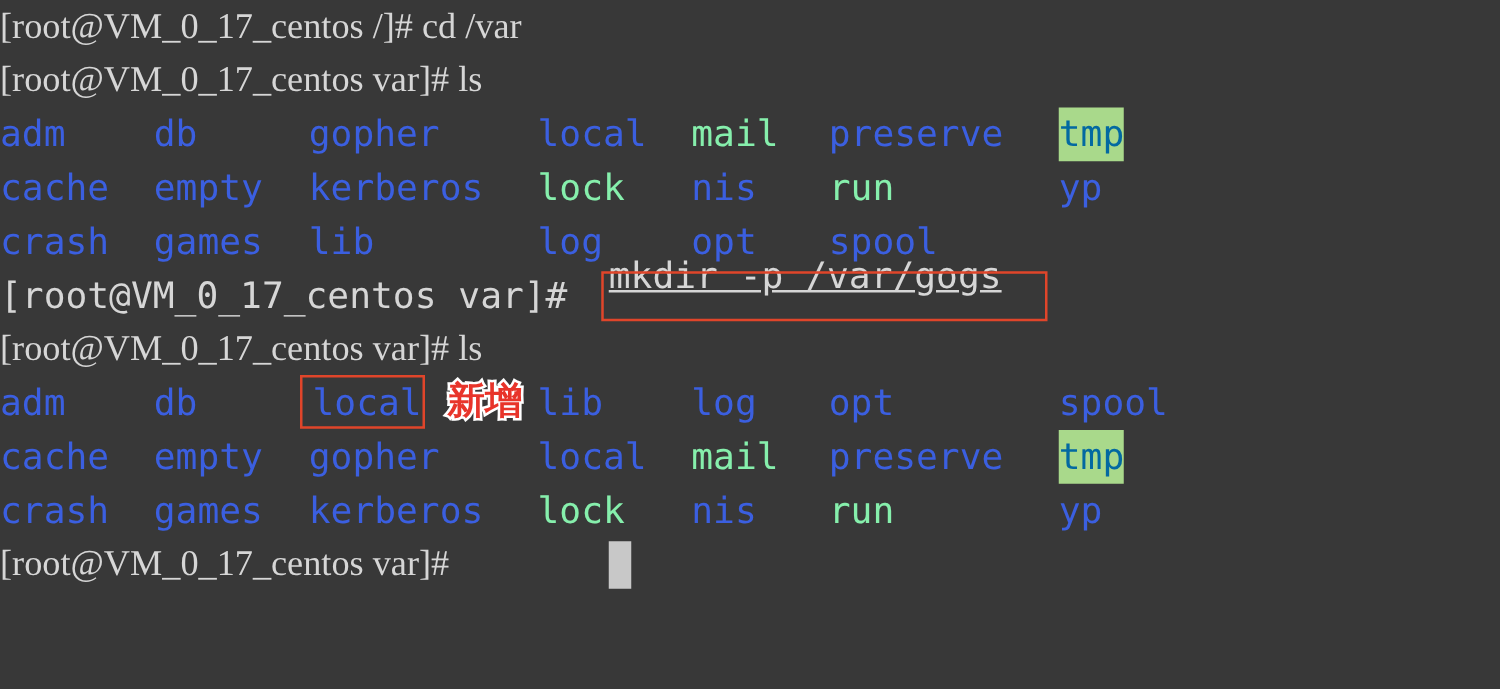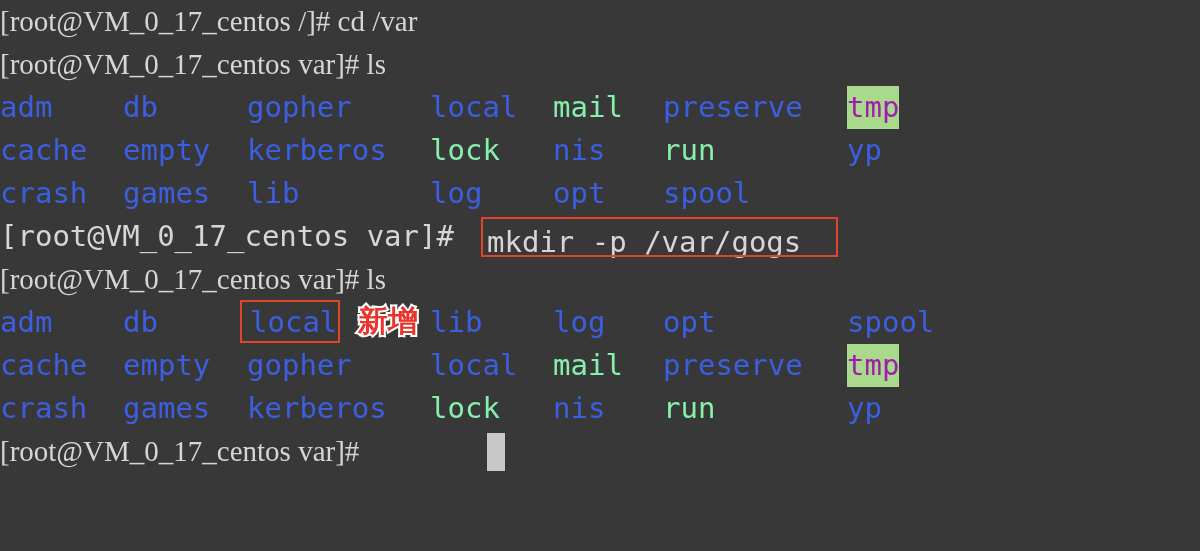--- a/index.html
+++ b/index.html
@@ -34,21 +34,21 @@
   }
   .cell {
     position: absolute;
     height: 43px;
     line-height: 43px;
     font-size: 29px;
     white-space: pre;
   }
   .dir      { color: #3b5fe0; }
   .link     { color: #86efac; }
-  .sticky   { color: #a21caf; background: #a9d98b; }
+  .sticky   { color: #0369a1; background: #a9d98b; }
   .cmd      { color: #d6d6d6; }
   .cursor {
     position: absolute;
     width: 18px;
     height: 38px;
     background: #c8c8c8;
   }
   .annobox {
     position: absolute;
     border: 2px solid #e0452a;
@@ -93,21 +93,21 @@
   <span class="cell dir" style="top:129px;left:847px;">yp</span>
 
   <span class="cell dir" style="top:172px;left:0px;">crash</span>
   <span class="cell dir" style="top:172px;left:123px;">games</span>
   <span class="cell dir" style="top:172px;left:247px;">lib</span>
   <span class="cell dir" style="top:172px;left:430px;">log</span>
   <span class="cell dir" style="top:172px;left:553px;">opt</span>
   <span class="cell dir" style="top:172px;left:663px;">spool</span>
 
   <span class="cell prompt-line" style="top:215px;left:0px;">[root@VM_0_17_centos var]# </span>
-  <span class="cell cmd" style="top:221px;left:487px;">mkdir -p /var/gogs</span>
+  <span class="cell cmd" style="top:199px;left:487px;text-decoration:underline;">mkdir -p /var/gogs</span>
   <div class="annobox" style="top:217px;left:481px;width:357px;height:40px;"></div>
 
   <div class="line prompt-line" style="top:258px;">[root@VM_0_17_centos var]# ls</div>
 
   <span class="cell dir" style="top:301px;left:0px;">adm</span>
   <span class="cell dir" style="top:301px;left:123px;">db</span>
   <span class="cell dir" style="top:301px;left:250px;">local</span>
   <span class="cell dir" style="top:301px;left:430px;">lib</span>
   <span class="cell dir" style="top:301px;left:553px;">log</span>
   <span class="cell dir" style="top:301px;left:663px;">opt</span>

